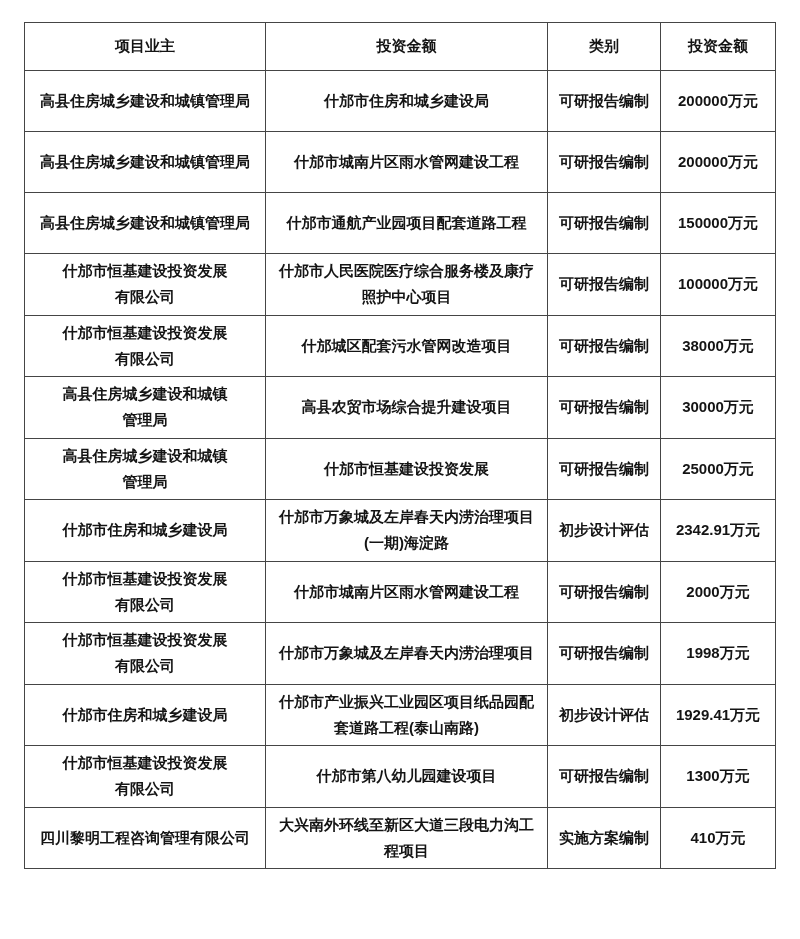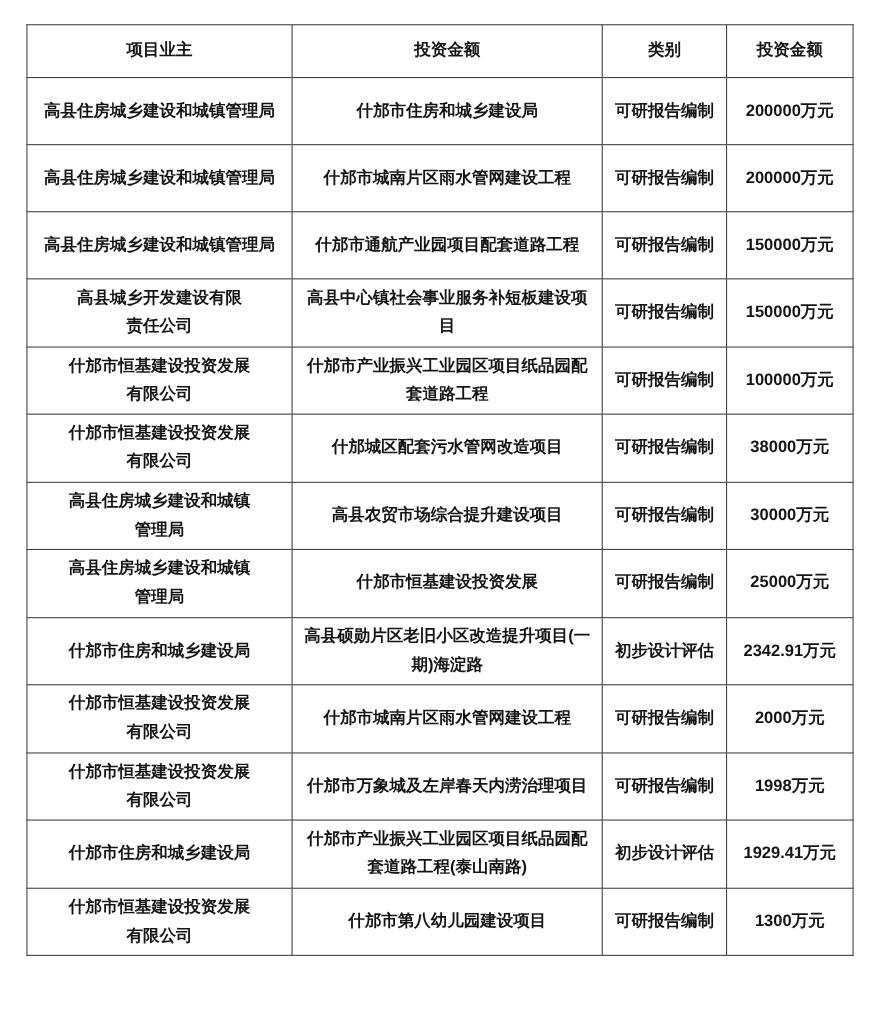--- a/index.html
+++ b/index.html
@@ -78,30 +78,23 @@
           <td>可研报告编制</td>
           <td>200000万元</td>
         </tr>
         <tr>
           <td>高县住房城乡建设和城镇管理局</td>
           <td>什邡市通航产业园项目配套道路工程</td>
           <td>可研报告编制</td>
           <td>150000万元</td>
         </tr>
         <tr>
-          <td>高县城乡开发建设有限
-责任公司</td>
-          <td>高县中心镇社会事业服务补短板建设项目</td>
-          <td>可研报告编制</td>
-          <td>150000万元</td>
-        </tr>
-        <tr>
           <td>什邡市恒基建设投资发展
 有限公司</td>
-          <td>什邡市产业振兴工业园区项目纸品园配套道路工程</td>
+          <td>什邡市人民医院医疗综合服务楼及康疗照护中心项目</td>
           <td>可研报告编制</td>
           <td>100000万元</td>
         </tr>
         <tr>
           <td>什邡市恒基建设投资发展
 有限公司</td>
           <td>什邡城区配套污水管网改造项目</td>
           <td>可研报告编制</td>
           <td>38000万元</td>
         </tr>
@@ -114,21 +107,21 @@
         </tr>
         <tr>
           <td>高县住房城乡建设和城镇
 管理局</td>
           <td>什邡市恒基建设投资发展</td>
           <td>可研报告编制</td>
           <td>25000万元</td>
         </tr>
         <tr>
           <td>什邡市住房和城乡建设局</td>
-          <td>高县硕勋片区老旧小区改造提升项目(一期)海淀路</td>
+          <td>什邡市万象城及左岸春天内涝治理项目(一期)海淀路</td>
           <td>初步设计评估</td>
           <td>2342.91万元</td>
         </tr>
         <tr>
           <td>什邡市恒基建设投资发展
 有限公司</td>
           <td>什邡市城南片区雨水管网建设工程</td>
           <td>可研报告编制</td>
           <td>2000万元</td>
         </tr>
@@ -145,15 +138,21 @@
           <td>初步设计评估</td>
           <td>1929.41万元</td>
         </tr>
         <tr>
           <td>什邡市恒基建设投资发展
 有限公司</td>
           <td>什邡市第八幼儿园建设项目</td>
           <td>可研报告编制</td>
           <td>1300万元</td>
         </tr>
+        <tr>
+          <td>四川黎明工程咨询管理有限公司</td>
+          <td>大兴南外环线至新区大道三段电力沟工程项目</td>
+          <td>实施方案编制</td>
+          <td>410万元</td>
+        </tr>
       </tbody>
   </table>
 </div>
 
 </body></html>

